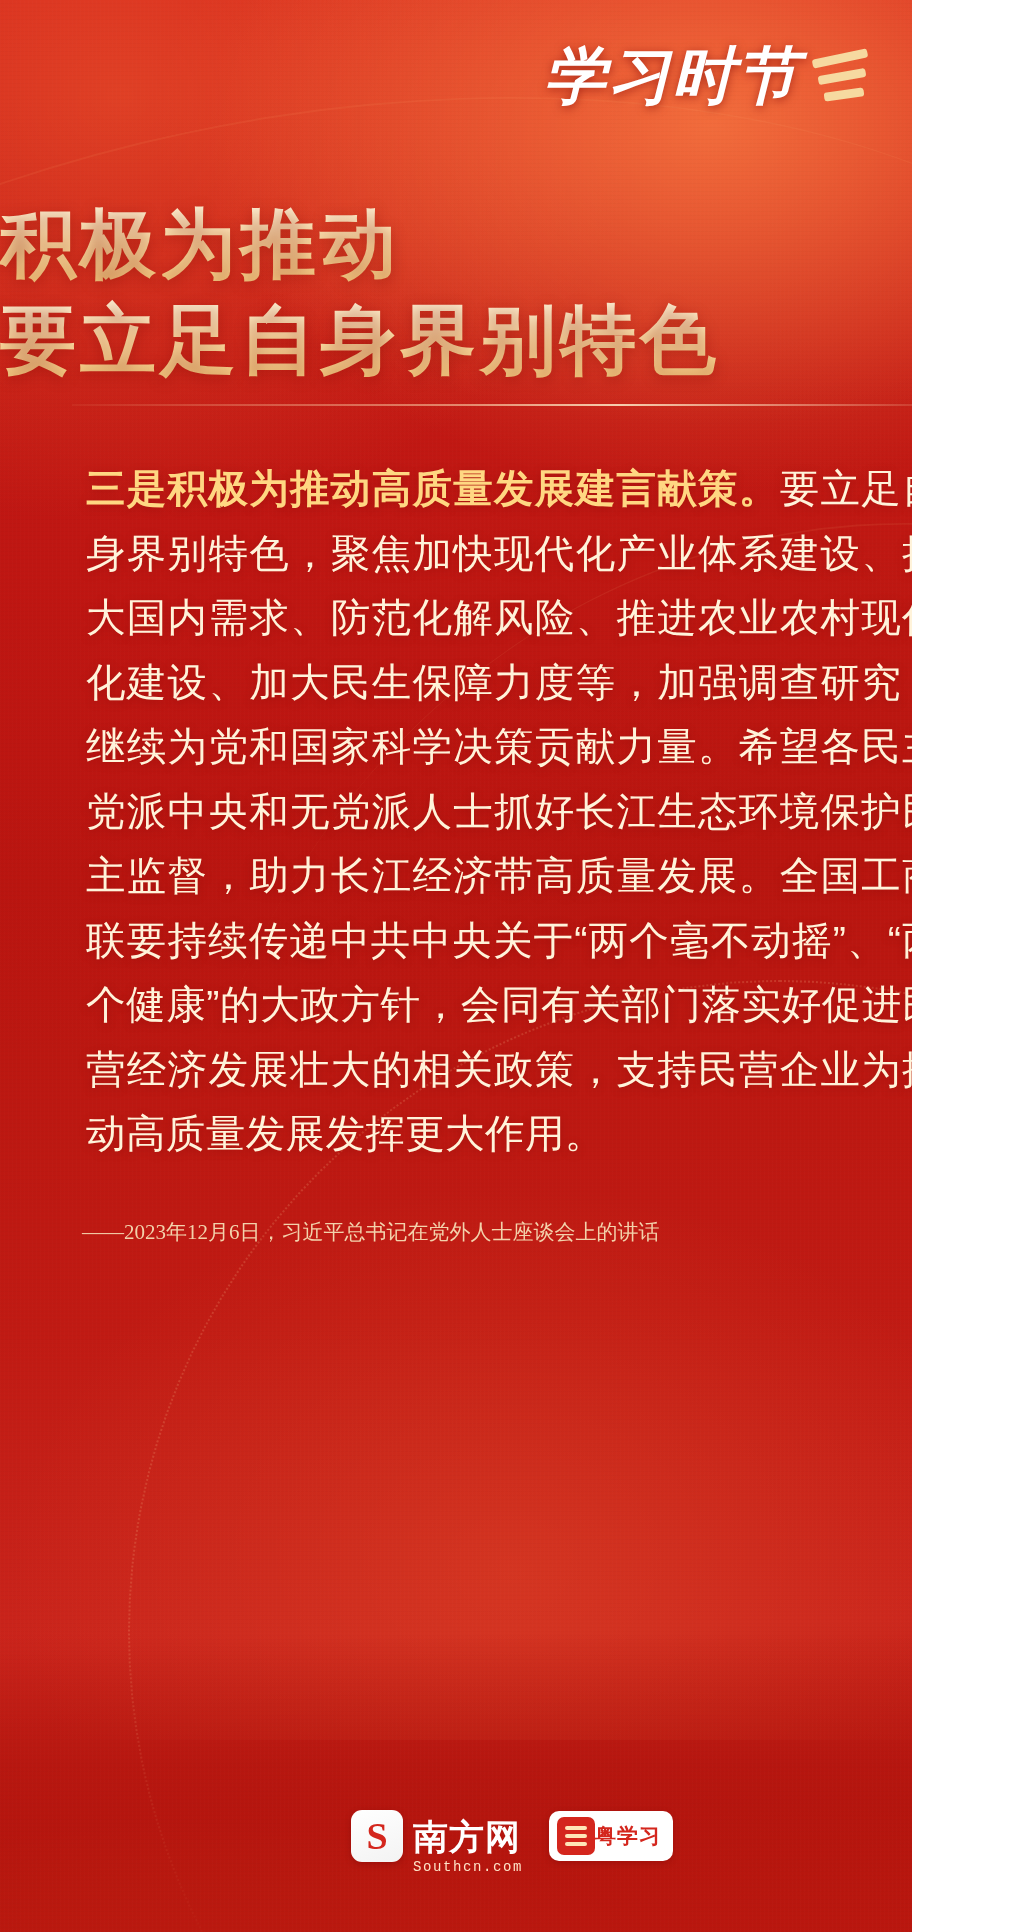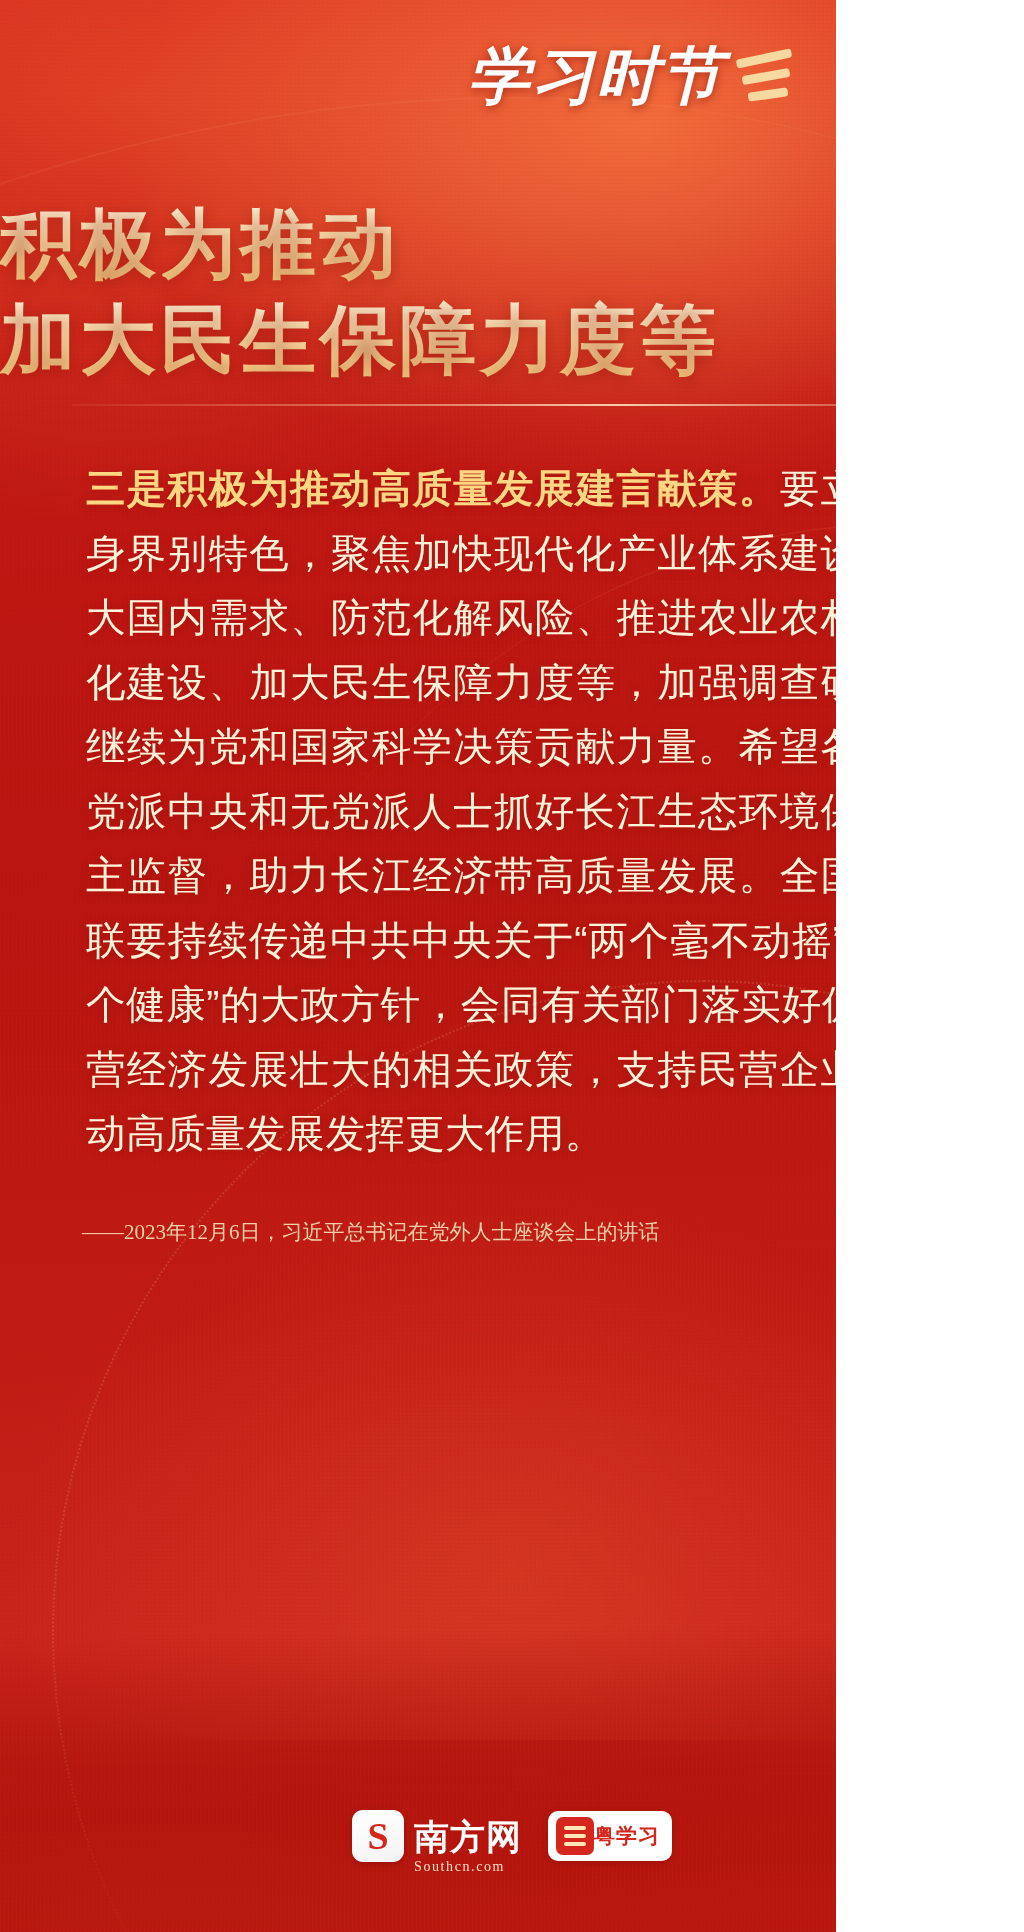--- a/index.html
+++ b/index.html
@@ -2,21 +2,21 @@
 <html lang="zh"><head>
 <meta charset="utf-8">
 <style>
   html, body {
     margin: 0;
     padding: 0;
     background: #ffffff;
   }
   #poster {
     position: relative;
-    width: 836px;
+    width: 912px;
     height: 1932px;
     overflow: hidden;
     font-family: "Liberation Sans", sans-serif;
     background:
       radial-gradient(ellipse 900px 500px at 78% 6%, rgba(255,110,60,0.55) 0%, rgba(214,32,24,0.0) 62%),
       radial-gradient(ellipse 1200px 700px at 12% 30%, rgba(190,20,18,0.55) 0%, rgba(190,20,18,0) 70%),
       linear-gradient(178deg, #d01f18 0%, #c41a14 18%, #b8150f 45%, #c01a13 68%, #ca241b 84%, #a81008 100%);
   }
   
   .arc {
@@ -200,21 +200,21 @@
     margin-top: 22px;
   }
   .logo-southcn .cn {
     font-family: "Liberation Serif", serif;
     font-weight: bold;
     font-size: 35px;
     color: #ffffff;
     letter-spacing: 1px;
   }
   .logo-southcn .en {
-    font-family: Liberation Serif, serif;
+    font-family: Liberation Mono, monospace;
     font-size: 14px;
     letter-spacing: 1.6px;
     color: #ffe3c8;
     margin-top: 5px;
   }
   .logo-yuexuexi {
     display: flex;
     align-items: center;
     background: #ffffff;
     border-radius: 10px;
@@ -275,21 +275,21 @@
     <div class="brand-text">学习时节</div>
     <span class="brand-mark">
       <span class="s1"></span>
         <span class="s2"></span>
         <span class="s3"></span>
     </span>
   </div>
 
   <div class="title-wrap">
     <div class="title-line">积极为推动</div>
-    <div class="title-line">加大民生保障力度等</div>
+    <div class="title-line">要立足自身界别特色</div>
   </div>
 
   <div class="divider"></div>
 
   <div class="body-wrap">
     <p class="para"><span class="hl">三是积极为推动高质量发展建言献策。</span><span>要立足自身界别特色，聚焦加快现代化产业体系建设、扩大国内需求、防范化解风险、推进农业农村现代化建设、加大民生保障力度等，加强调查研究，继续为党和国家科学决策贡献力量。希望各民主党派中央和无党派人士抓好长江生态环境保护民主监督，助力长江经济带高质量发展。全国工商联要持续传递中共中央关于“两个毫不动摇”、“两个健康”的大政方针，会同有关部门落实好促进民营经济发展壮大的相关政策，支持民营企业为推动高质量发展发挥更大作用。</span></p>
     <div class="source">——2023年12月6日，习近平总书记在党外人士座谈会上的讲话</div>
   </div>
 
   <div class="footer">

